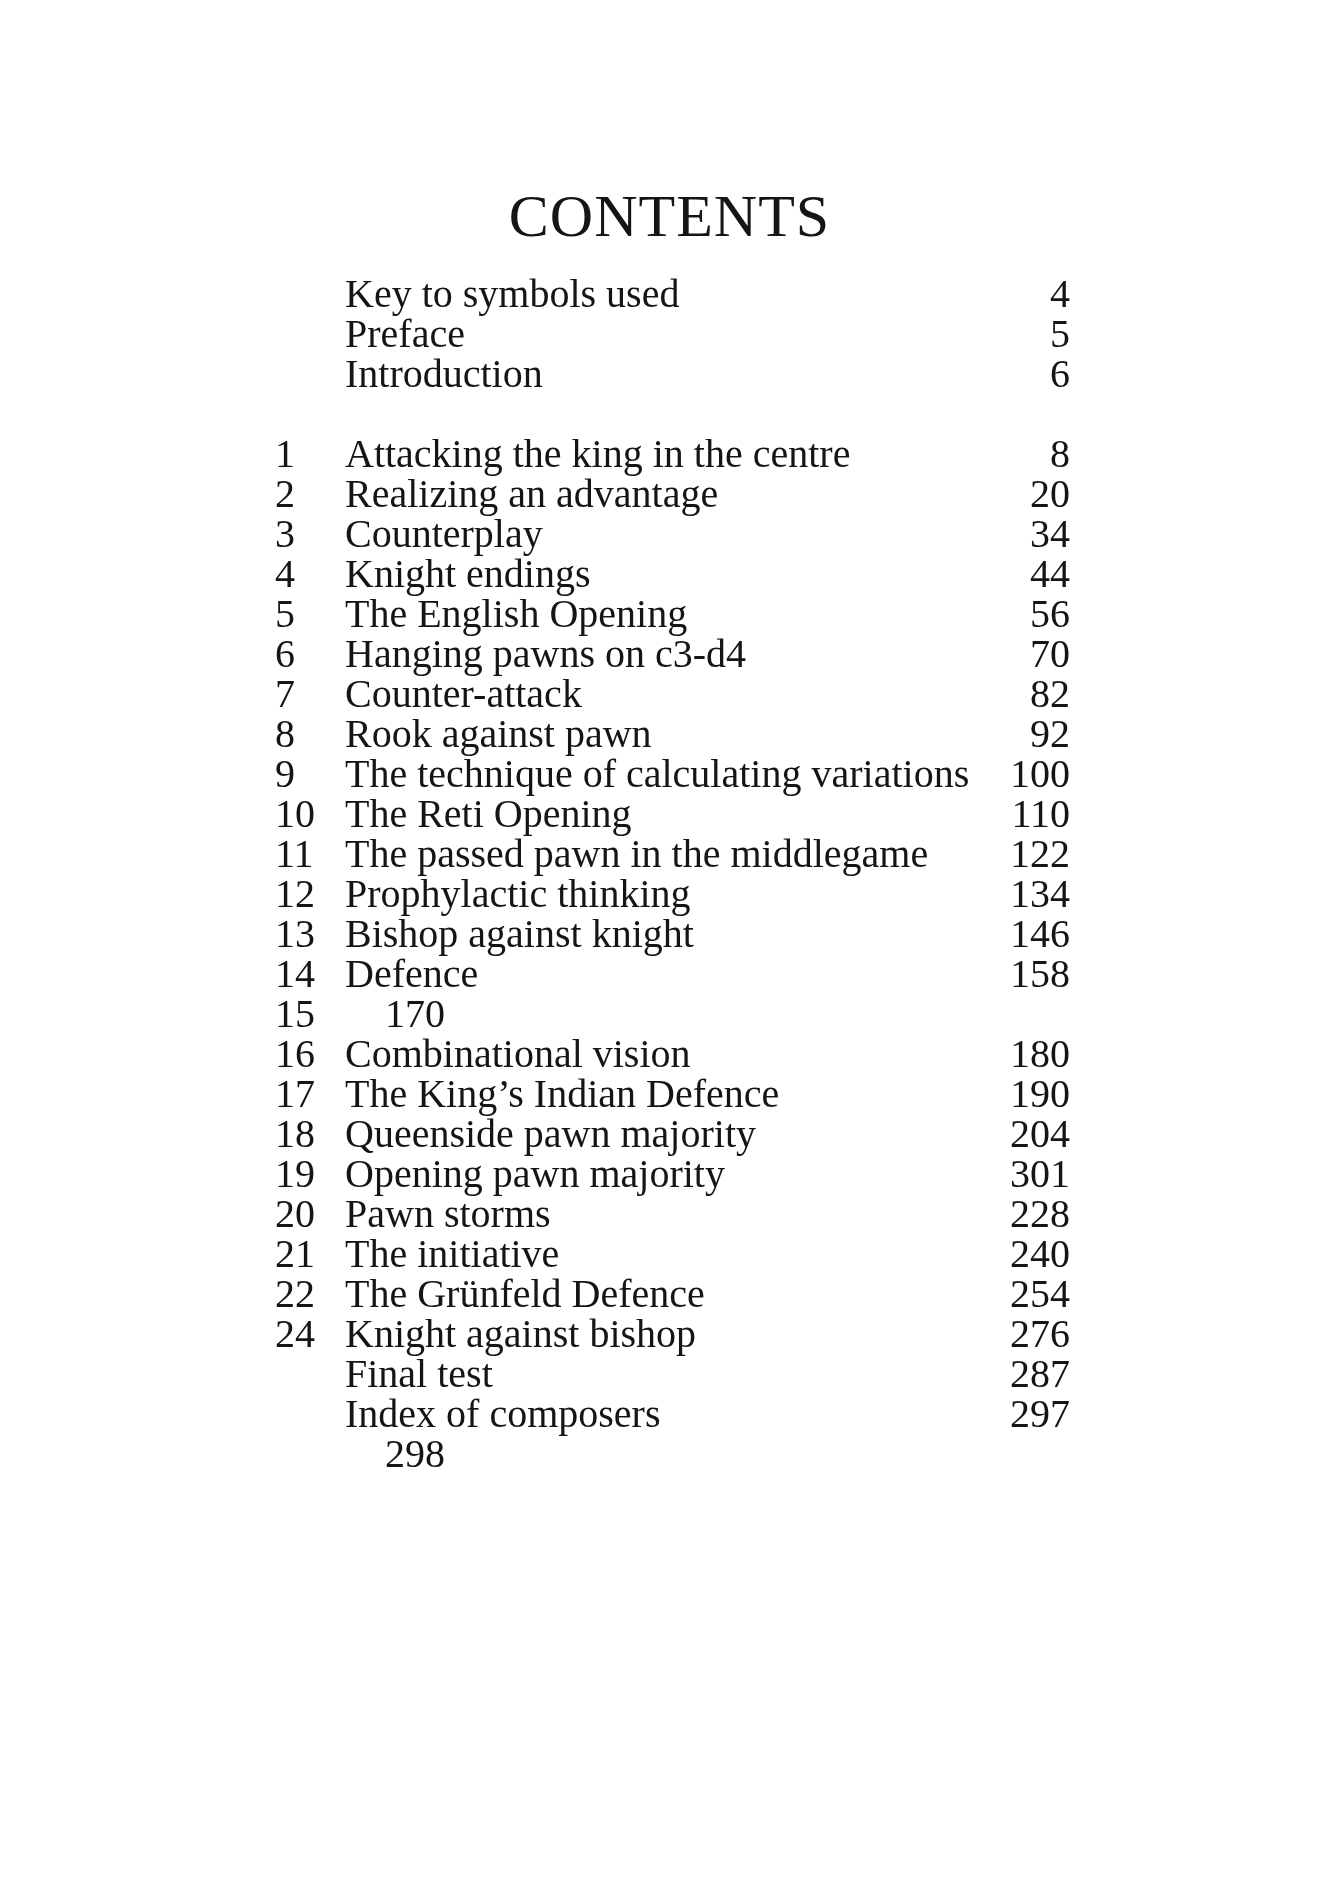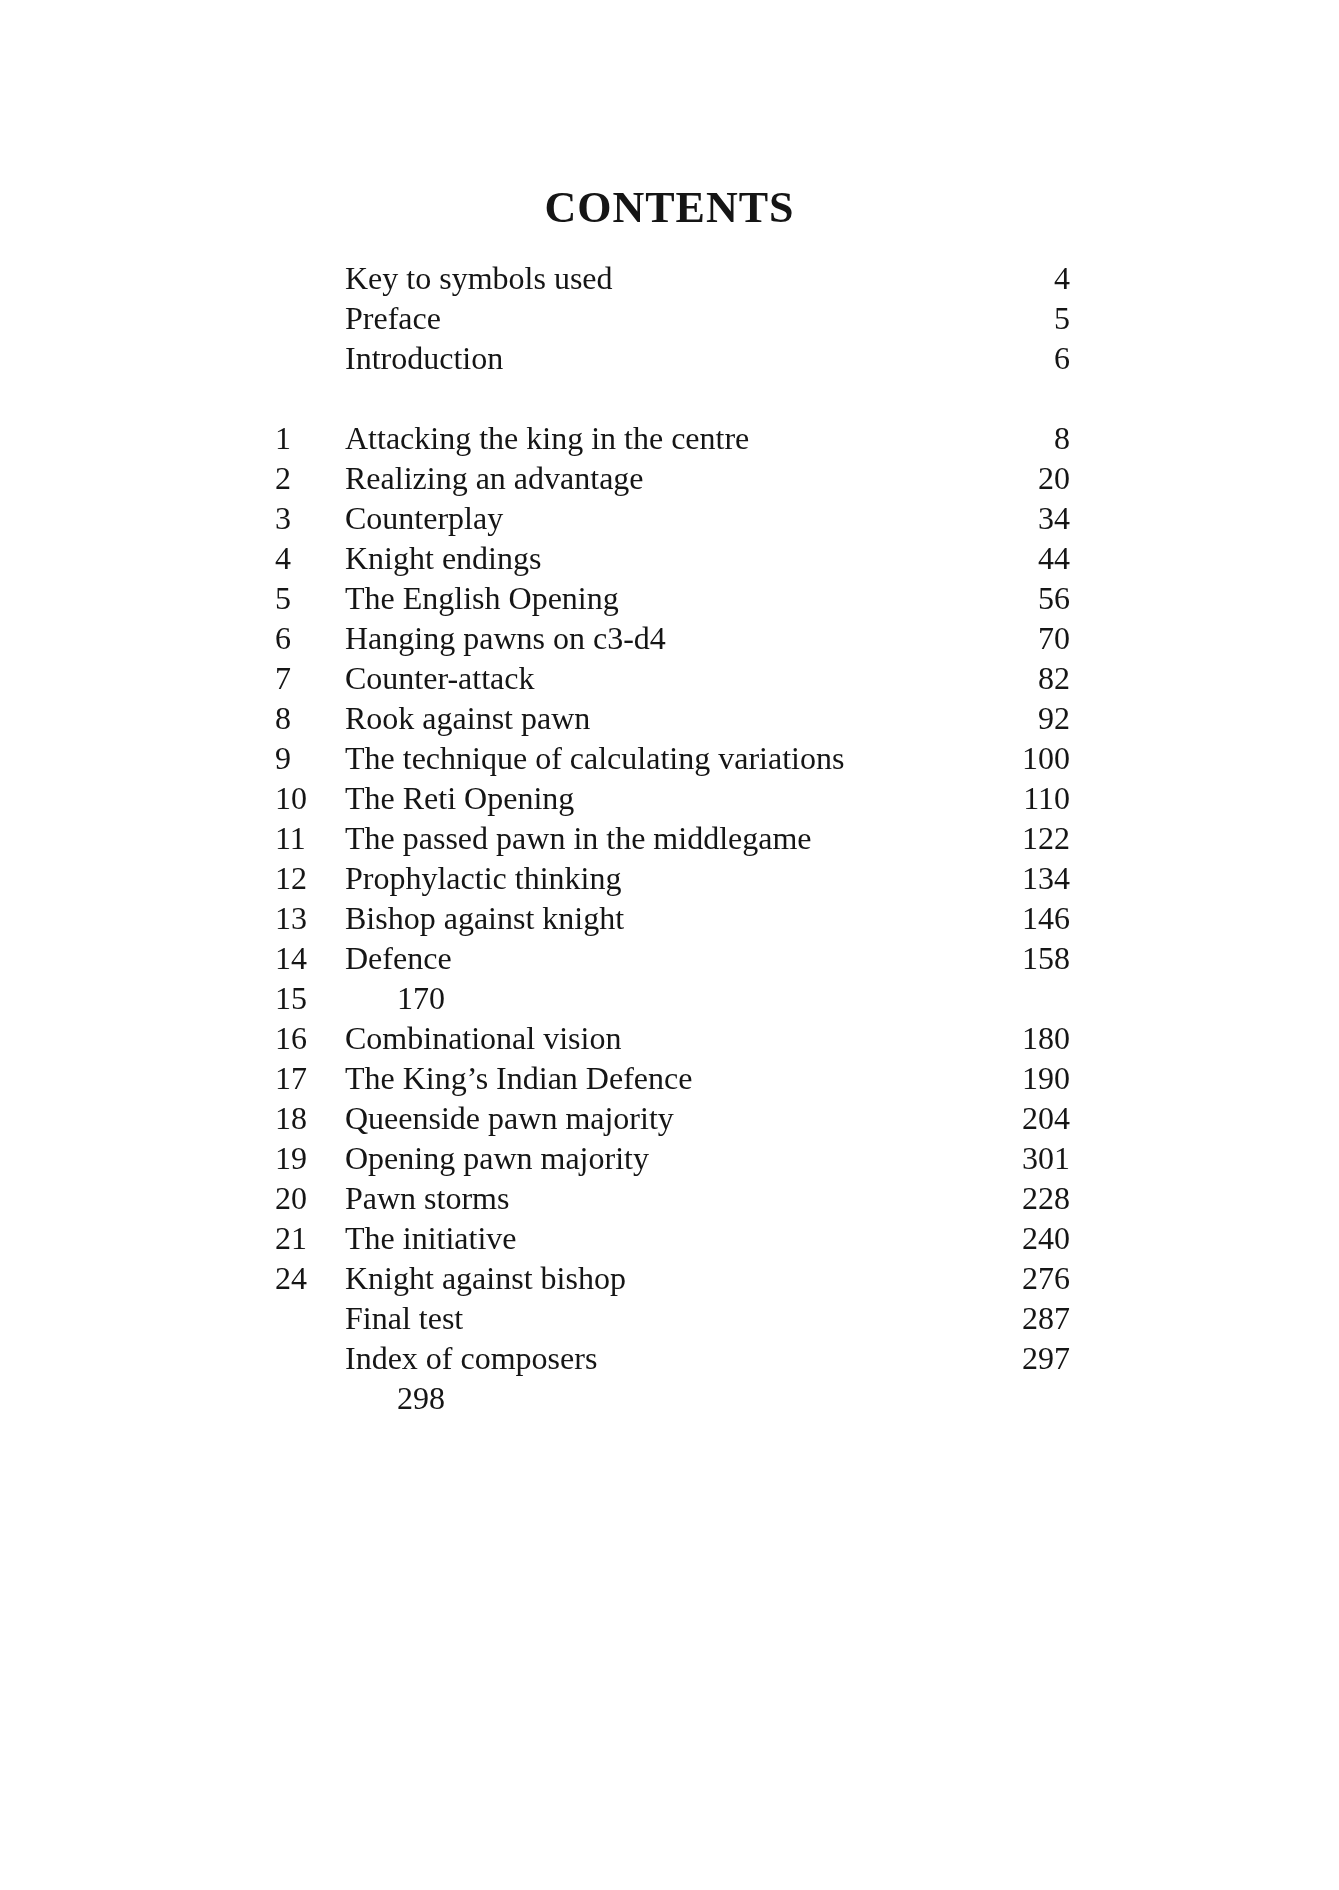--- a/index.html
+++ b/index.html
@@ -9,30 +9,30 @@
     background: #ffffff;
     font-family: "Liberation Serif", serif;
     color: #151515;
     overflow: hidden;
   }
   .page { position: relative; width: 100%; height: 100%; }
   .page-title {
     margin: 0;
     padding-top: 186px;
     text-align: center;
-    font-size: 44px;
+    font-size: 60px;
     line-height: 1;
-    font-weight: 700;
+    font-weight: 400;
     letter-spacing: 1px;
   }
   .toc {
     margin-top: 28px;
     margin-left: 275px;
     width: 795px;
-    font-size: 32px;
+    font-size: 40px;
   }
   .toc-row { display: flex; line-height: 40px; }
   .toc-row .num   { flex: 0 0 70px; }
   .toc-row .title { flex: 1 1 auto; }
   .toc-row .page  { flex: 0 0 100px; text-align: right; }
   .group-gap { height: 40px; }
 </style>
 </head>
 <body>
 
@@ -179,20 +179,25 @@
     <span class="title">Pawn storms</span>
     <span class="page">228</span>
   </div>
 
   <div class="toc-row">
     <span class="num">21</span>
     <span class="title">The initiative</span>
     <span class="page">240</span>
   </div>
 
+  <div class="toc-row">
+    <span class="num">22</span>
+    <span class="title">The Grünfeld Defence</span>
+    <span class="page">254</span>
+  </div>
 
 
   <div class="toc-row">
     <span class="num">24</span>
     <span class="title">Knight against bishop</span>
     <span class="page">276</span>
   </div>
 
   <div class="toc-row">
     <span class="num"></span>

